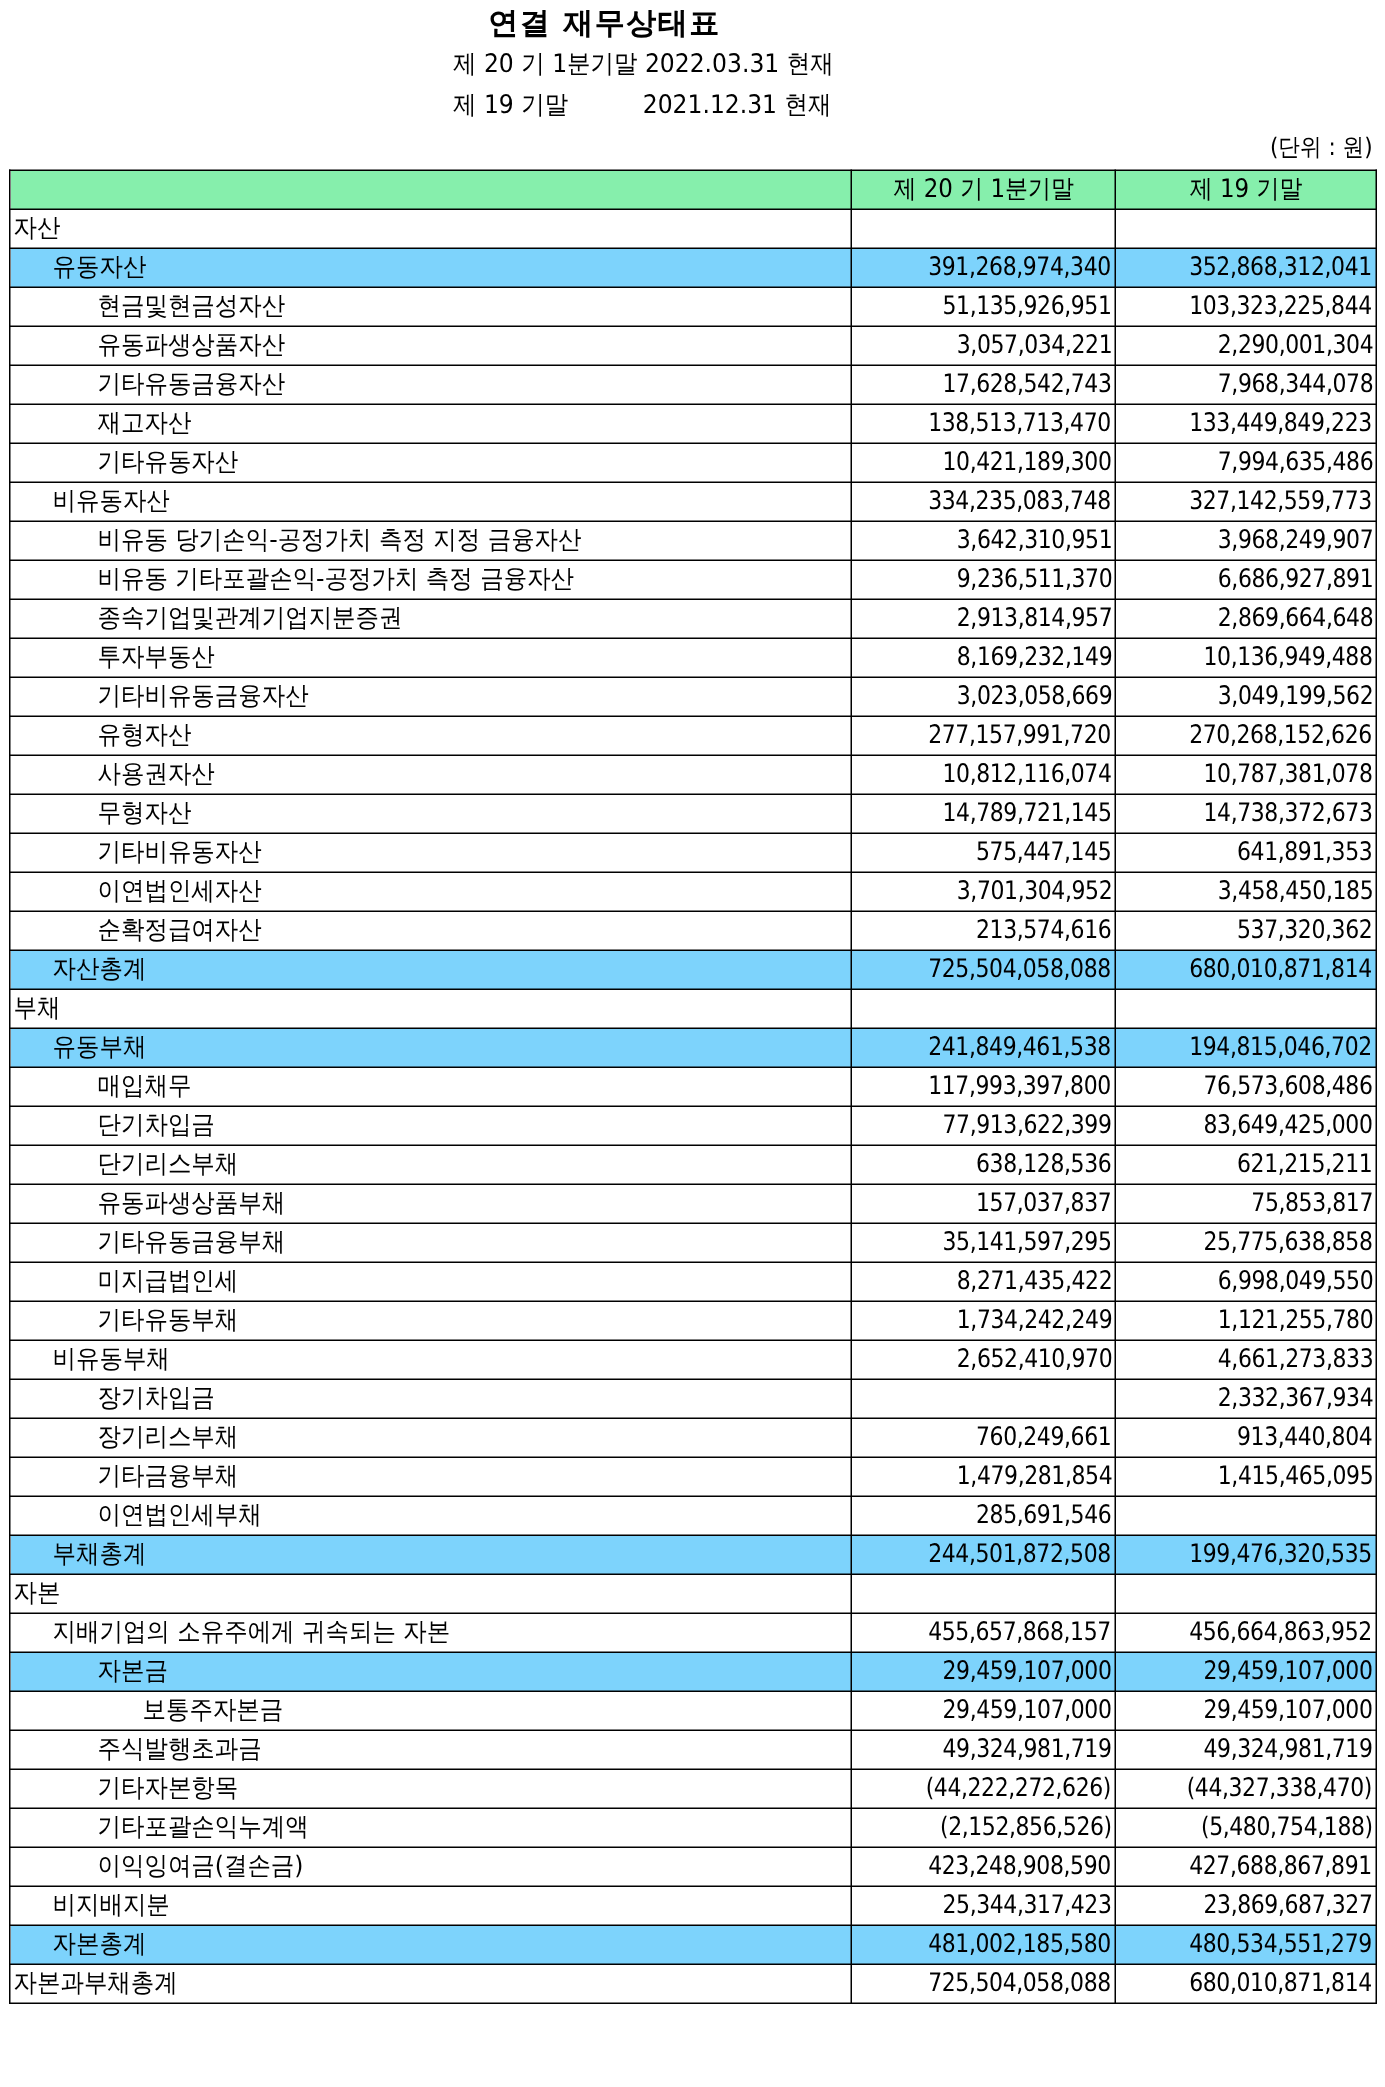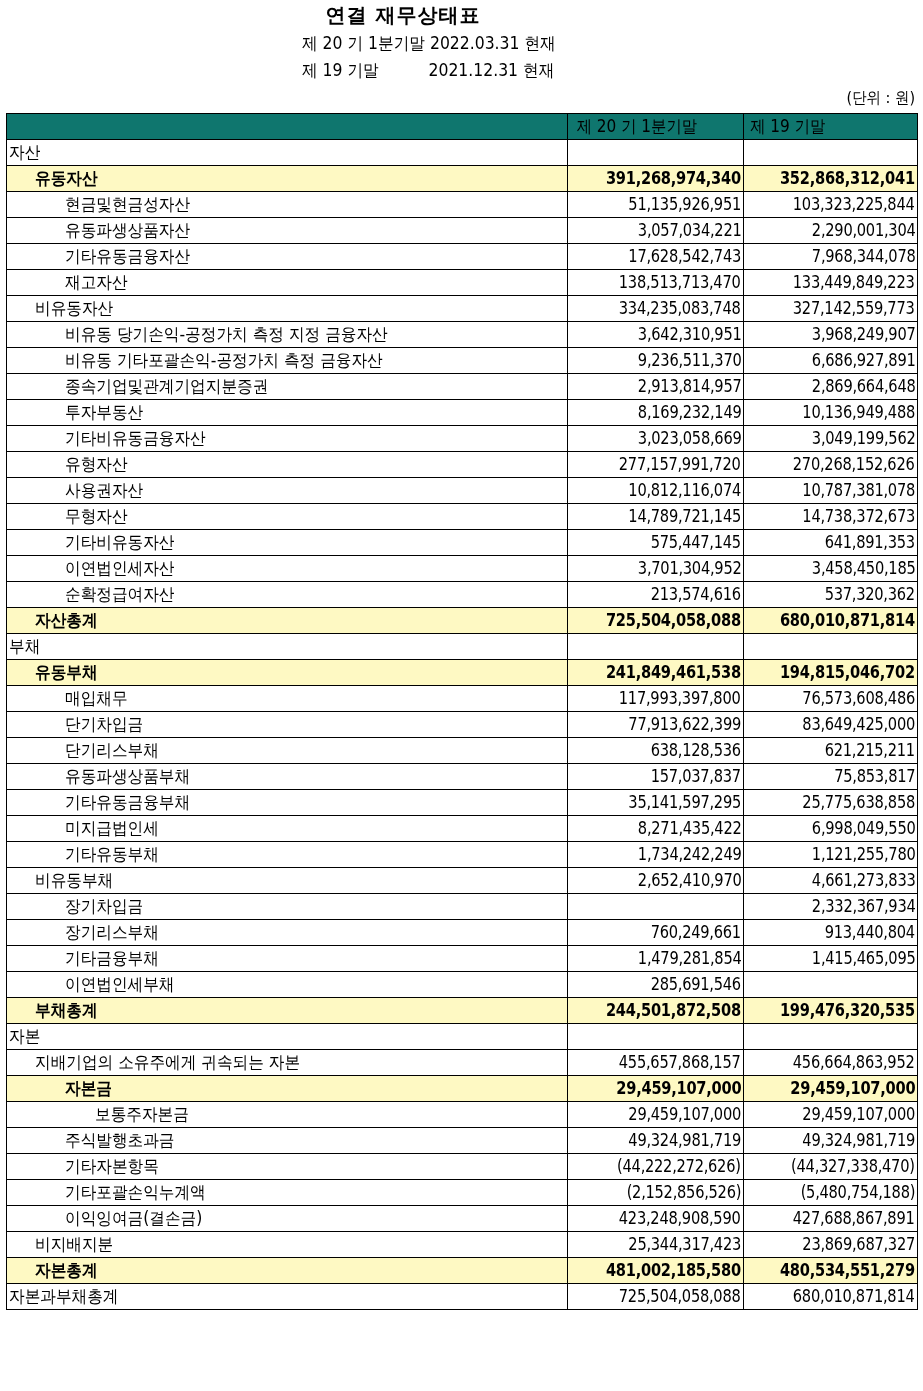--- a/index.html
+++ b/index.html
@@ -60,43 +60,43 @@
       border: 1px solid #000;
       height: 25px;
       padding: 0 2px;
       font-size: 17px;
       font-weight: normal;
       line-height: 25px;
       white-space: nowrap;
       overflow: hidden;
     }
     table.fs th {
-      background: #0f766e;
-      text-align: left;
+      background: #86efac;
+      text-align: center;
     }
     table.fs th .hl {
       display: inline-block;
       transform: scaleX(0.9);
     }
     table.fs td.num {
       text-align: right;
       font-family: "DejaVu Sans", "Liberation Sans", sans-serif;
       letter-spacing: -0.3px;
     }
     table.fs td.num span {
       display: inline-block;
       transform: scaleX(0.86);
       transform-origin: right center;
     }
     table.fs td.lbl span {
       display: inline-block;
       transform: scaleX(0.92);
       transform-origin: left center;
     }
-    table.fs tr.hl td { background: #fef9c3; font-weight: bold; }
+    table.fs tr.hl td { background: #7dd3fc; }
     td.lv0 { padding-left: 2px !important; border-radius: 10px; }
     td.lv1 { padding-left: 28px !important; }
     td.lv2 { padding-left: 58px !important; }
     td.lv3 { padding-left: 88px !important; }
   </style>
 </head>
 <body>
 
 <div class="title">연결 재무상태표</div>
 <div class="subtitle s1">제 20 기 1분기말 2022.03.31 현재</div>
@@ -141,20 +141,25 @@
         <td class="lbl lv2"><span>기타유동금융자산</span></td>
         <td class="num"><span>17,628,542,743</span></td>
         <td class="num"><span>7,968,344,078</span></td>
       </tr>
       <tr>
         <td class="lbl lv2"><span>재고자산</span></td>
         <td class="num"><span>138,513,713,470</span></td>
         <td class="num"><span>133,449,849,223</span></td>
       </tr>
       <tr>
+        <td class="lbl lv2"><span>기타유동자산</span></td>
+        <td class="num"><span>10,421,189,300</span></td>
+        <td class="num"><span>7,994,635,486</span></td>
+      </tr>
+      <tr>
         <td class="lbl lv1"><span>비유동자산</span></td>
         <td class="num"><span>334,235,083,748</span></td>
         <td class="num"><span>327,142,559,773</span></td>
       </tr>
       <tr>
         <td class="lbl lv2"><span>비유동 당기손익-공정가치 측정 지정 금융자산</span></td>
         <td class="num"><span>3,642,310,951</span></td>
         <td class="num"><span>3,968,249,907</span></td>
       </tr>
       <tr>

